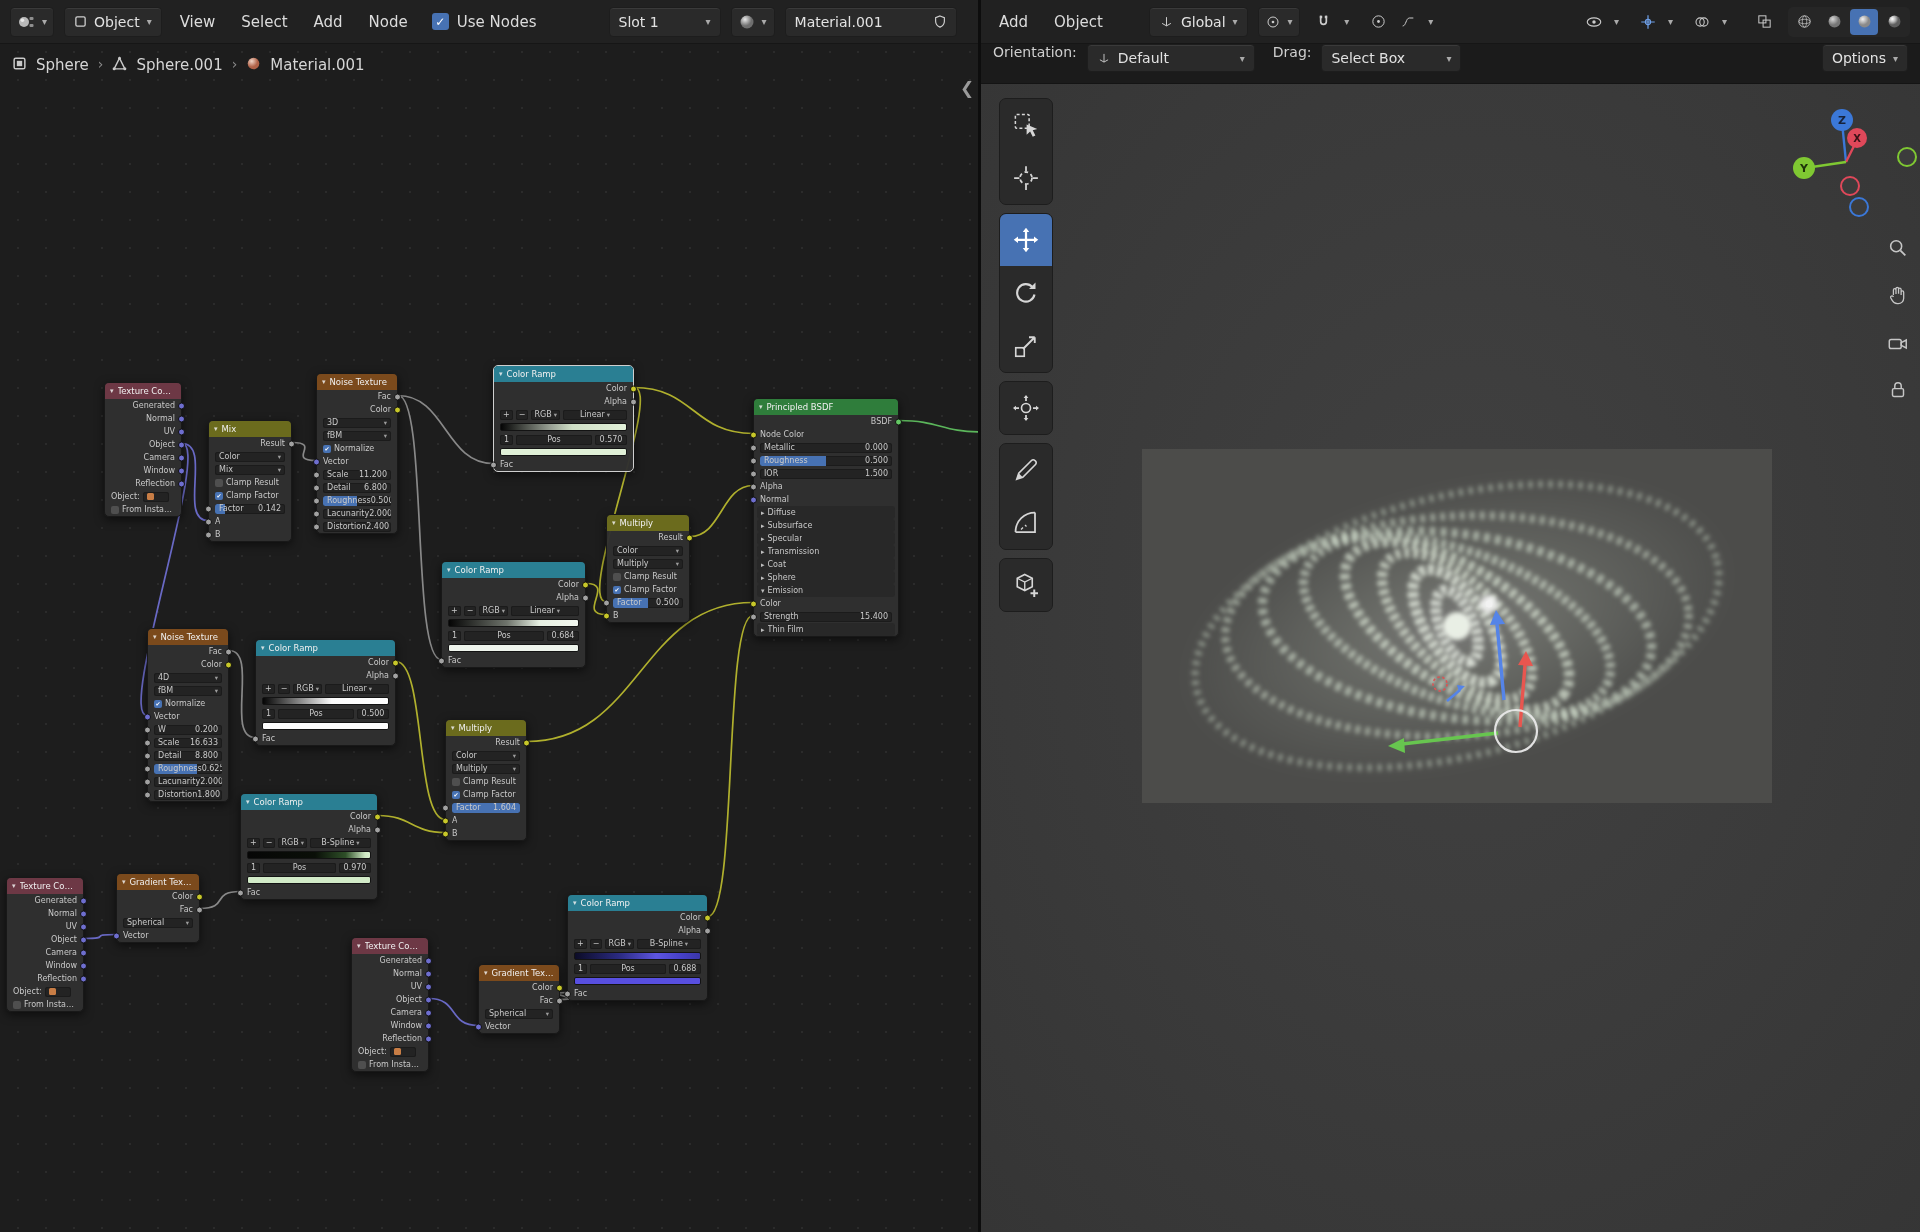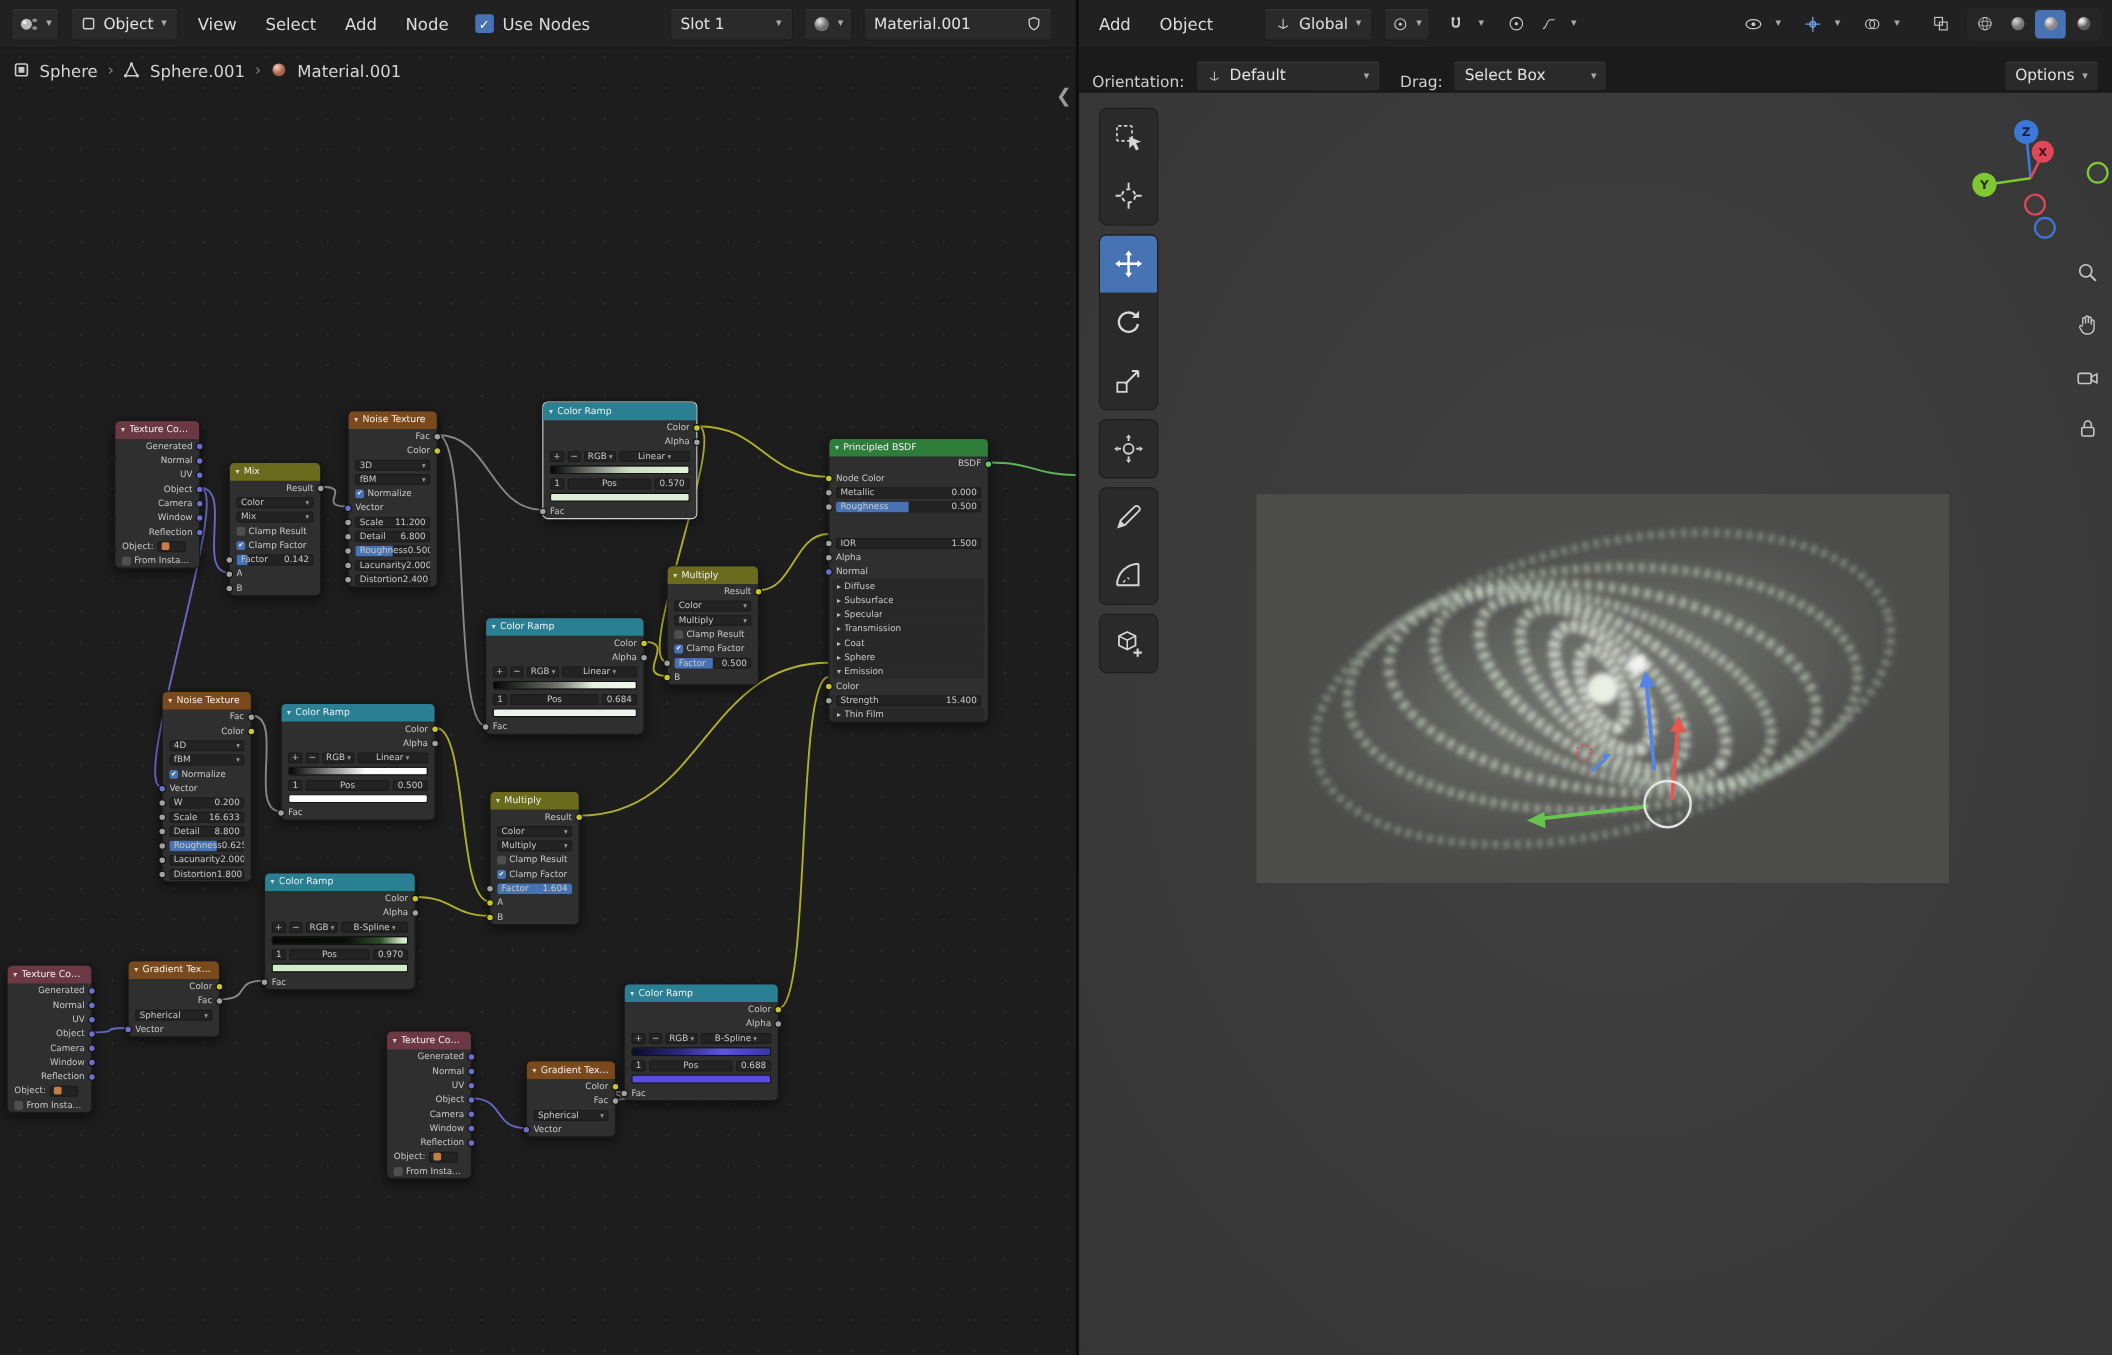--- a/index.html
+++ b/index.html
@@ -19,21 +19,21 @@
           border-radius:4px; height:30px; display:flex; align-items:center; gap:7px;
           padding:0 9px; font-size:14px; color:#e2e2e2; white-space:nowrap; }
   .caret { font-size:10px; color:#aaa; }
   .bigcb { width:17px; height:17px; border-radius:3px; background:#4772b3; color:#fff;
            display:inline-flex; align-items:center; justify-content:center; font-size:12px; }
   .checkrow { display:flex; align-items:center; gap:8px; font-size:15px; color:#dcdcdc; }
   .hicon { width:28px; height:28px; display:flex; align-items:center; justify-content:center;
            border-radius:4px; }
   .igroup { display:flex; align-items:center; gap:1px; }
   .toolrow { position:absolute; left:0; top:44px; right:0; height:40px; background:#1b1b1b;
-             display:flex; align-items:flex-end; gap:10px; padding:0 12px; z-index:29;
+             display:flex; align-items:flex-start; gap:10px; padding:0 12px; z-index:29;
              border-bottom:1px solid #141414; font-size:14px; color:#cfcfcf; }
   .sphere-group { display:flex; align-items:center; background:#262626; border-radius:5px; padding:2px; gap:2px; }
   .sphere-btn { width:28px; height:26px; display:flex; align-items:center; justify-content:center; border-radius:4px; }
   .sphere-btn.active { background:#4772b3; }
 
   
   #node-area { position:absolute; inset:0;
     background-image:radial-gradient(#2b2b2b 1.1px, transparent 1.2px);
     background-size:28px 28px; background-position:4px 10px; }
   #wire-layer { position:absolute; left:0; top:0; z-index:5; pointer-events:none; }
@@ -334,21 +334,21 @@
           <div class="sd sdl" style="background: rgb(161, 161, 161);"></div>
         </div>
         <div class="nrow" style="height: 13px;">
           <div class="fld">
             <div class="fill" style="width: 50%;"></div>
             <div class="z">Roughness</div>
             <div class="z">0.500</div>
           </div>
           <div class="sd sdl" style="background: rgb(161, 161, 161);"></div>
         </div>
-        <div class="nrow" style="height: 13px; margin-top: 20px;">
+        <div class="nrow" style="height: 13px;">
           <div class="fld">
             <div class="z">IOR</div>
             <div class="z">1.500</div>
           </div>
           <div class="sd sdl" style="background: rgb(161, 161, 161);"></div>
         </div>
         <div class="nrow" style="height: 13px;">
           <div class="sd sdl" style="background: rgb(161, 161, 161);"></div>
           <div class="rlab">Alpha</div>
         </div>

